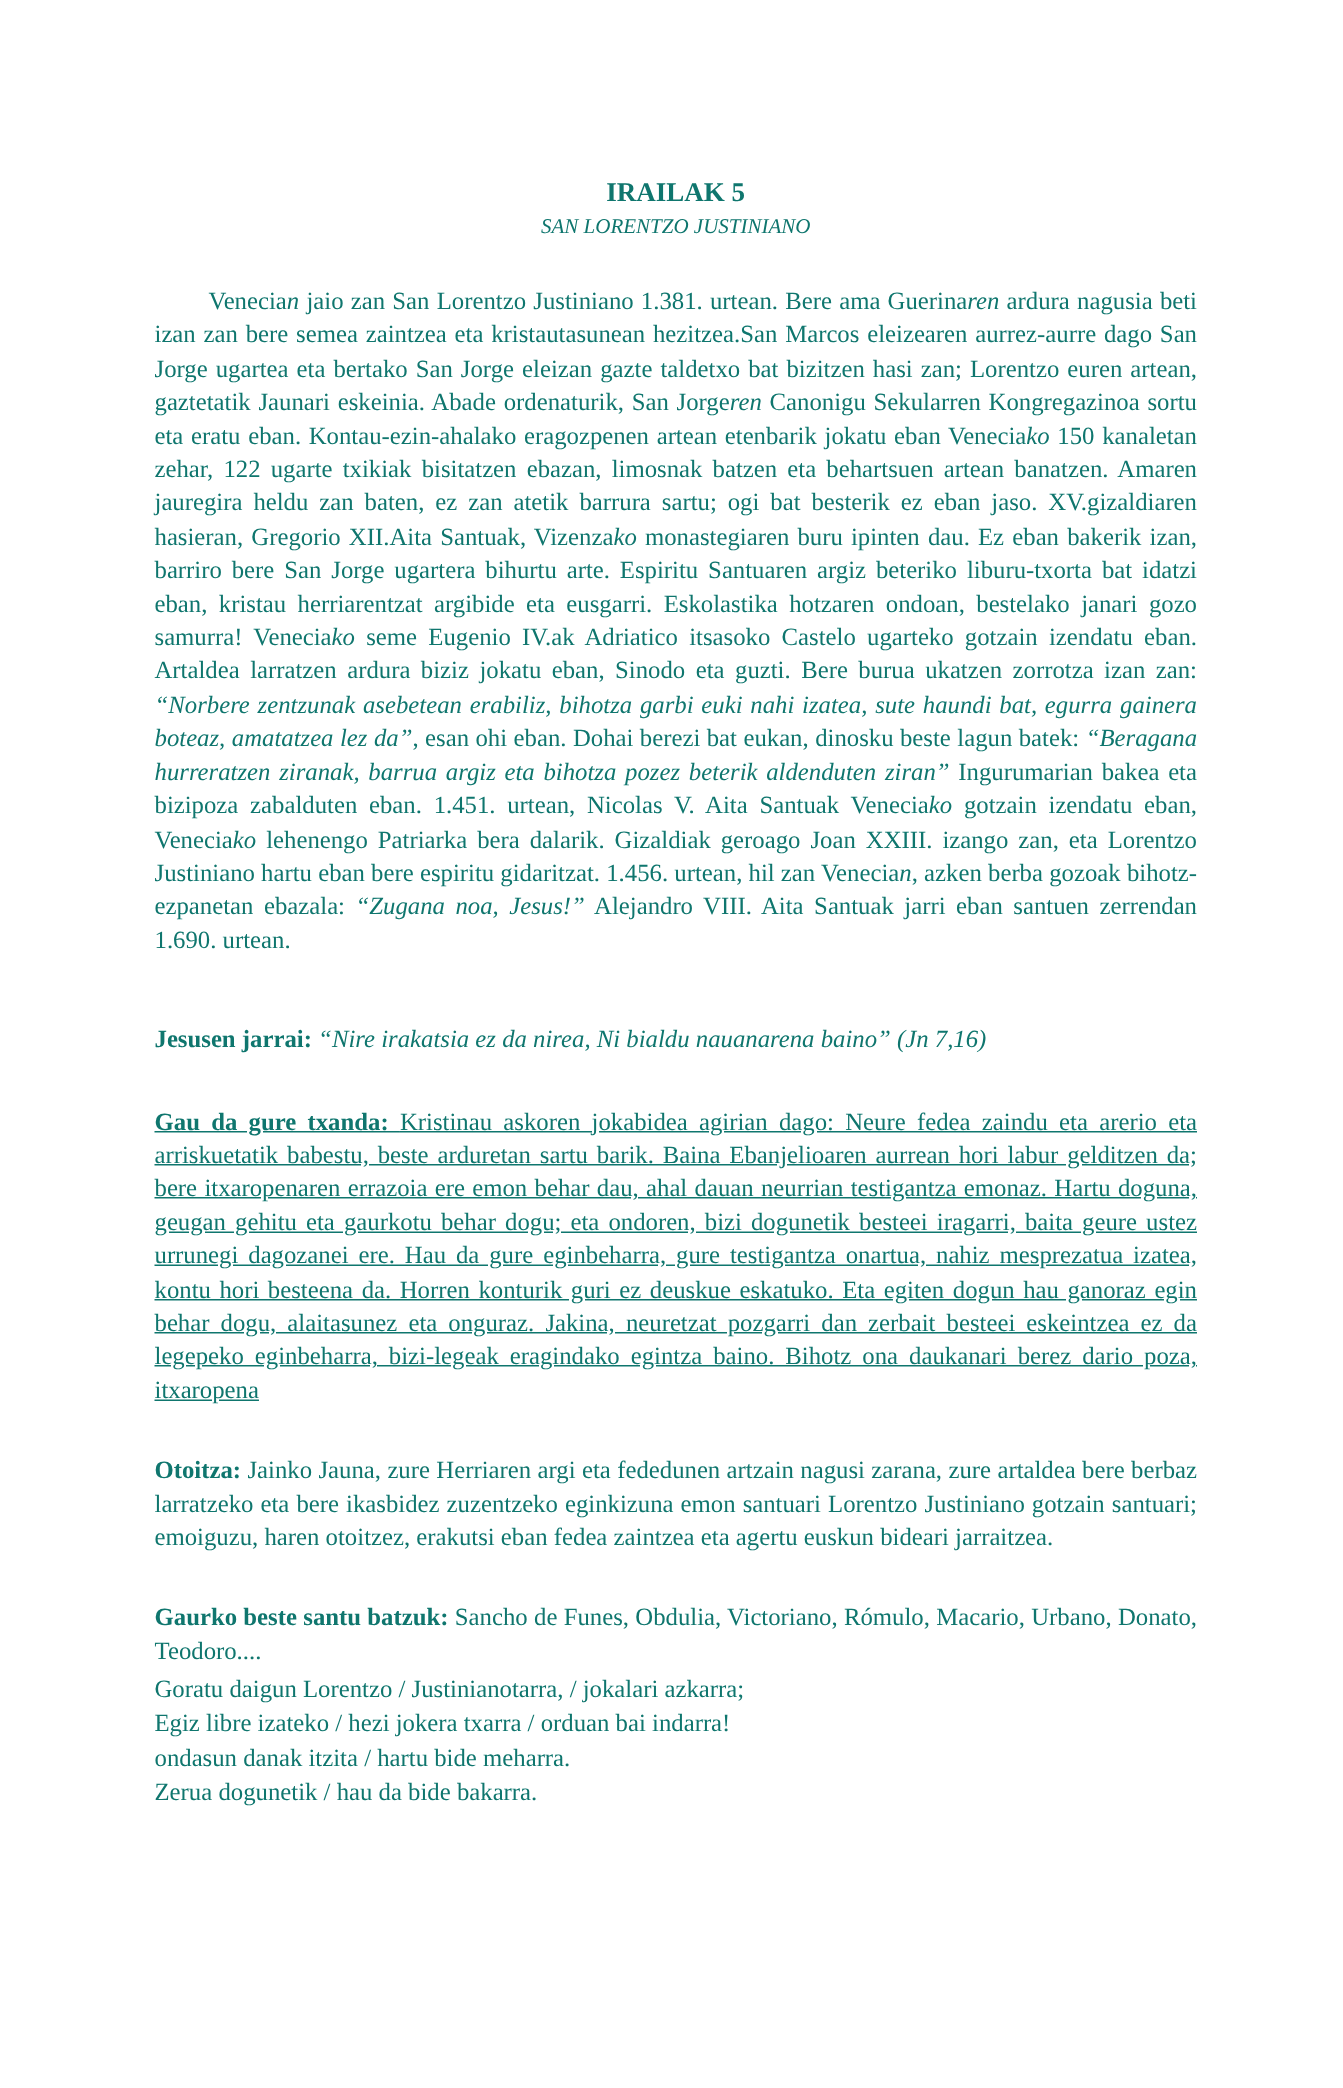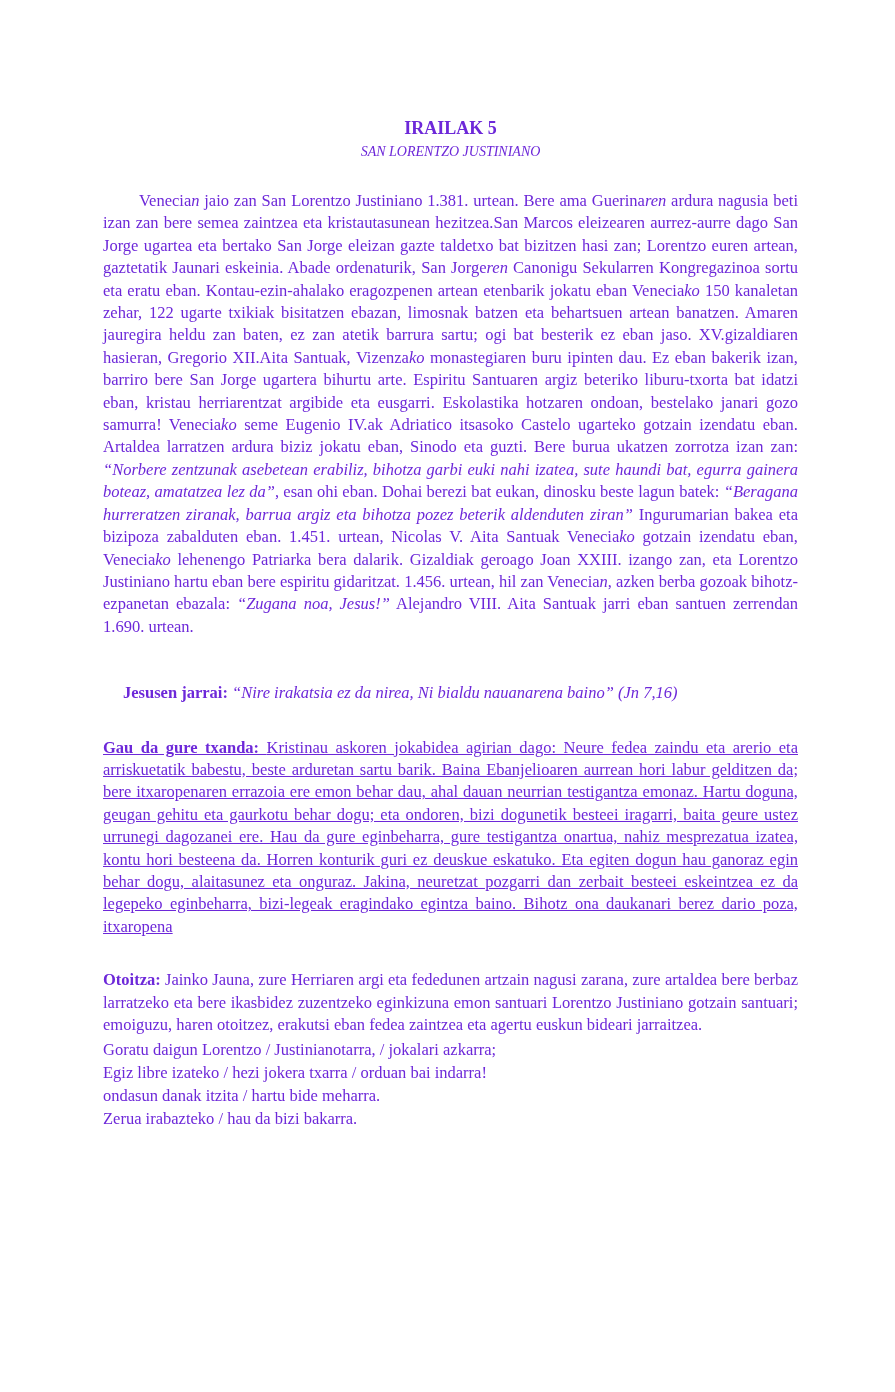--- a/index.html
+++ b/index.html
@@ -2,38 +2,38 @@
 <html><head>
 <meta charset="utf-8">
 <style>
   html, body { margin: 0; padding: 0; background: #e8e8e8; }
   .page {
     position: relative;
     width: 895px;
     height: 1392px;
     margin: 0 auto;
     background: #ffffff;
-    color: #6d28d9;
+    color: #0f766e;
     font-family: "Liberation Serif", "DejaVu Serif", serif;
     font-size: 16.5px;
     line-height: 22.4px;
     box-sizing: border-box;
     padding: 117px 97px 40px 103px;
     overflow: hidden;
   }
   .doc-header { text-align: center; margin-bottom: 27px; }
   .doc-title { font-weight: bold; font-size: 18px; line-height: 23px; }
   .doc-subtitle { font-style: italic; font-size: 14px; line-height: 23px; }
   p.para {
     margin: 0;
     text-align: justify;
     text-justify: inter-word;
   }
   p.para.indented { text-indent: 36px; }
-  p.para.mt-lg { margin-top: 44px; margin-left: 20px; }
+  p.para.mt-lg { margin-top: 44px; }
   p.para.mt-md { margin-top: 32px; text-decoration: underline; }
   p.para.mt-sm { margin-top: 31px; }
   .b { font-weight: bold; }
   .i { font-style: italic; }
   .verse { text-align: left; margin-top: 2px; }
   .verse-line { line-height: 23px; }
 </style>
 </head>
 <body>
 
@@ -45,21 +45,22 @@
   </div>
 
   <p class="para indented"><span>Venecia</span><span class="i">n</span><span> jaio zan San Lorentzo Justiniano 1.381. urtean. Bere ama Guerina</span><span class="i">ren</span><span> ardura nagusia beti izan zan bere semea zaintzea eta kristautasunean hezitzea.San Marcos eleizearen aurrez-aurre dago San Jorge ugartea eta bertako San Jorge eleizan gazte taldetxo bat bizitzen hasi zan; Lorentzo euren artean, gaztetatik Jaunari eskeinia. Abade ordenaturik, San Jorge</span><span class="i">ren</span><span> Canonigu Sekularren Kongregazinoa sortu eta eratu eban. Kontau-ezin-ahalako eragozpenen artean etenbarik jokatu eban Venecia</span><span class="i">ko</span><span> 150 kanaletan zehar, 122 ugarte txikiak bisitatzen ebazan, limosnak batzen eta behartsuen artean banatzen. Amaren jauregira heldu zan baten, ez zan atetik barrura sartu; ogi bat besterik ez eban jaso. XV.gizaldiaren hasieran, Gregorio XII.Aita Santuak, Vizenza</span><span class="i">ko</span><span> monastegiaren buru ipinten dau. Ez eban bakerik izan, barriro bere San Jorge ugartera bihurtu arte. Espiritu Santuaren argiz beteriko liburu-txorta bat idatzi eban, kristau herriarentzat argibide eta eusgarri. Eskolastika hotzaren ondoan, bestelako janari gozo samurra! Venecia</span><span class="i">ko</span><span> seme Eugenio IV.ak Adriatico itsasoko Castelo ugarteko gotzain izendatu eban. Artaldea larratzen ardura biziz jokatu eban, Sinodo eta guzti. Bere burua ukatzen zorrotza izan zan: </span><span class="i">“Norbere zentzunak asebetean erabiliz, bihotza garbi euki nahi izatea, sute haundi bat, egurra gainera boteaz, amatatzea lez da”</span><span>, esan ohi eban. Dohai berezi bat eukan, dinosku beste lagun batek: </span><span class="i">“Beragana hurreratzen ziranak, barrua argiz eta bihotza pozez beterik aldenduten ziran”</span><span> Ingurumarian bakea eta bizipoza zabalduten eban. 1.451. urtean, Nicolas V. Aita Santuak Venecia</span><span class="i">ko</span><span> gotzain izendatu eban, Venecia</span><span class="i">ko</span><span> lehenengo Patriarka bera dalarik. Gizaldiak geroago Joan XXIII. izango zan, eta Lorentzo Justiniano hartu eban bere espiritu gidaritzat. 1.456. urtean, hil zan Venecia</span><span class="i">n</span><span>, azken berba gozoak bihotz-ezpanetan ebazala: </span><span class="i">“Zugana noa, Jesus!”</span><span> Alejandro VIII. Aita Santuak jarri eban santuen zerrendan 1.690. urtean.</span></p>
 
   <p class="para mt-lg"><span class="b">Jesusen jarrai: </span><span class="i">“Nire irakatsia ez da nirea, Ni bialdu nauanarena baino” (Jn 7,16)</span></p>
 
   <p class="para mt-md"><span class="b">Gau da gure txanda: </span><span>Kristinau askoren jokabidea agirian dago: Neure fedea zaindu eta arerio eta arriskuetatik babestu, beste arduretan sartu barik. Baina Ebanjelioaren aurrean hori labur gelditzen da; bere itxaropenaren errazoia ere emon behar dau, ahal dauan neurrian testigantza emonaz. Hartu doguna, geugan gehitu eta gaurkotu behar dogu; eta ondoren, bizi dogunetik besteei iragarri, baita geure ustez urrunegi dagozanei ere. Hau da gure eginbeharra, gure testigantza onartua, nahiz mesprezatua izatea, kontu hori besteena da. Horren konturik guri ez deuskue eskatuko. Eta egiten dogun hau ganoraz egin behar dogu, alaitasunez eta onguraz. Jakina, neuretzat pozgarri dan zerbait besteei eskeintzea ez da legepeko eginbeharra, bizi-legeak eragindako egintza baino. Bihotz ona daukanari berez dario poza, itxaropena</span></p>
 
   <p class="para mt-sm"><span class="b">Otoitza: </span><span>Jainko Jauna, zure Herriaren argi eta fededunen artzain nagusi zarana, zure artaldea bere berbaz larratzeko eta bere ikasbidez zuzentzeko eginkizuna emon santuari Lorentzo Justiniano gotzain santuari; emoiguzu, haren otoitzez, erakutsi eban fedea zaintzea eta agertu euskun bideari jarraitzea.</span></p>
 
+  <p class="para mt-sm"><span class="b">Gaurko beste santu batzuk: </span><span>Sancho de Funes, Obdulia, Victoriano, Rómulo, Macario, Urbano, Donato, Teodoro....</span></p>
 
   <div class="verse">
     <div class="verse-line">Goratu daigun Lorentzo / Justinianotarra, / jokalari azkarra;</div>
     <div class="verse-line">Egiz libre izateko / hezi jokera txarra / orduan bai indarra!</div>
     <div class="verse-line">ondasun danak itzita / hartu bide meharra.</div>
-    <div class="verse-line">Zerua irabazteko / hau da bizi bakarra.</div>
+    <div class="verse-line">Zerua dogunetik / hau da bide bakarra.</div>
   </div>
 
 </div>
 
 </body></html>

